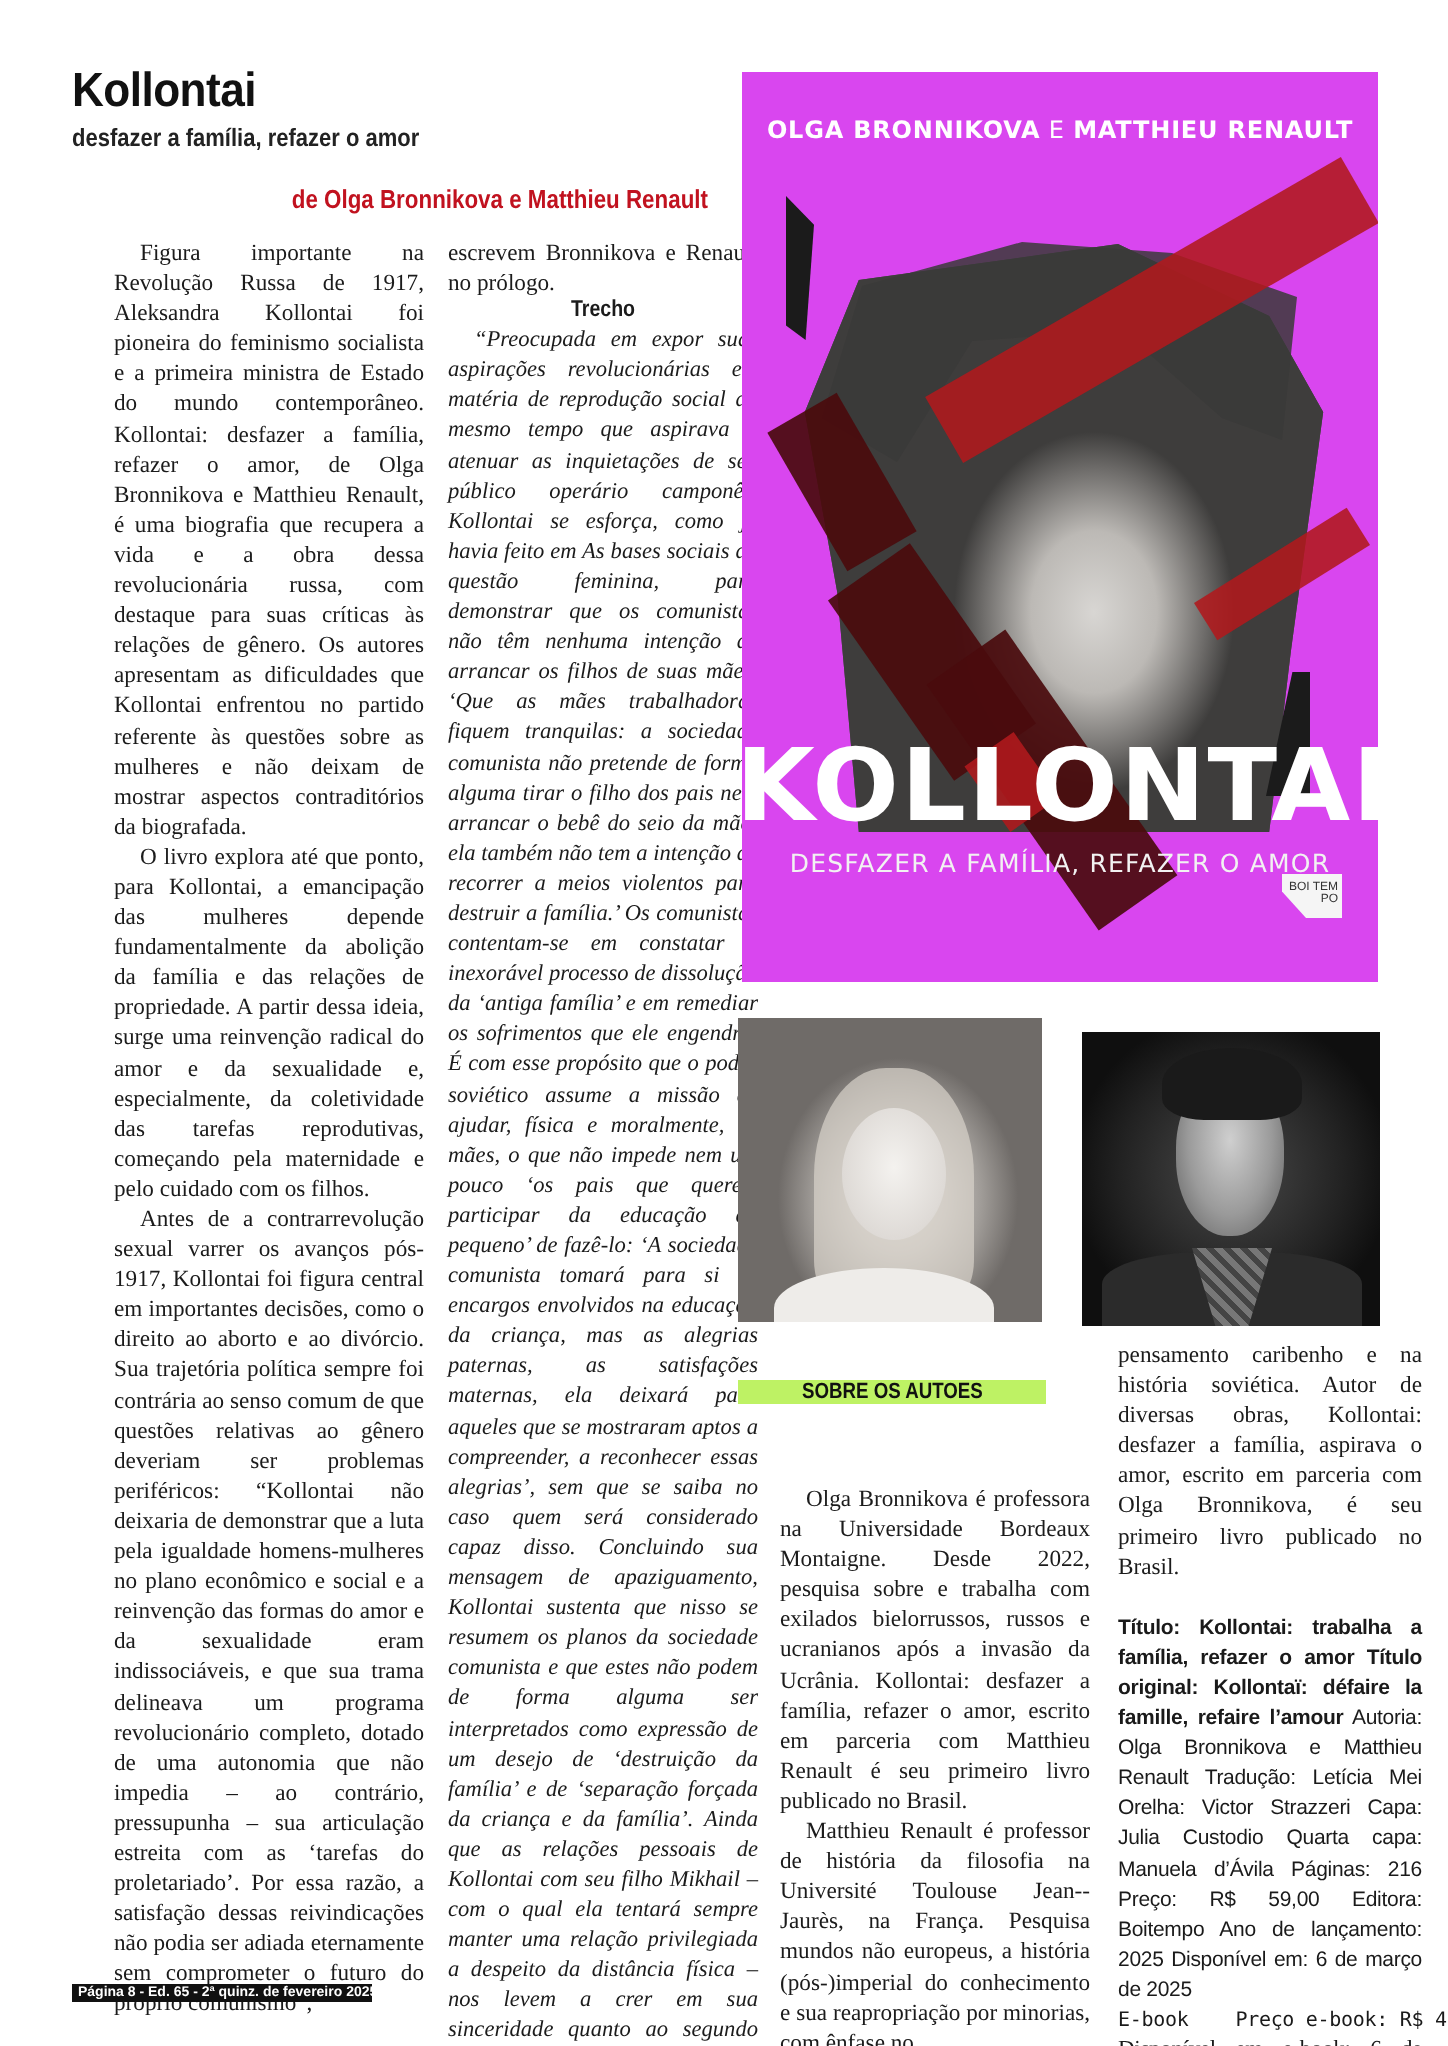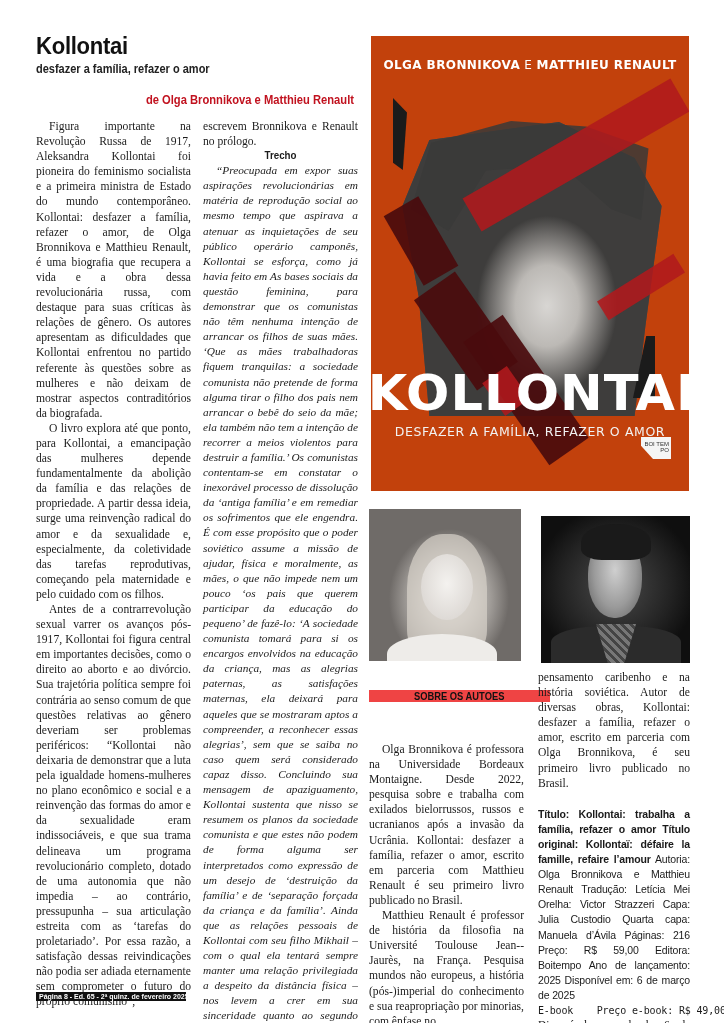--- a/index.html
+++ b/index.html
@@ -14,36 +14,36 @@
     font-family: "Liberation Sans", sans-serif; font-weight: bold; font-size: 12.5px; color: #222;
     transform: scaleX(0.88); transform-origin: left;
   }
   .byline {
     position: absolute; right: 370px; top: 92px;
     font-family: "Liberation Sans", sans-serif; font-weight: bold; font-size: 13px; color: #c1121f;
     transform: scaleX(0.86); transform-origin: right; white-space: nowrap;
   }
   .col {
     position: absolute; font-family: "Liberation Serif", serif; font-size: 11.6px; line-height: 15.1px;
-    text-align: justify; hyphens: auto; color: #1b1b1b;
+    text-align: justify; hyphens: auto; color: #1b1b1b; margin-left: 21px;
   }
   .col p { margin: 0; text-indent: 13px; }
   .col1 { left: 36px; top: 119px; width: 155px; }
   .col2 { left: 203px; top: 119px; width: 155px; }
   .col2 .lead p { text-indent: 0; }
   .trecho {
     text-align: center; font-family: "Liberation Sans", sans-serif; font-weight: bold;
     font-size: 11.5px; line-height: 13px; margin: 0 0 1px 0; transform: scaleX(0.85);
   }
   .excerpt { font-style: italic; font-size: 11.3px; line-height: 15.1px; }
   .col2 .excerpt p { text-indent: 13px; }
 
   .cover {
     position: absolute; left: 371px; top: 36px; width: 318px; height: 455px;
-    background: #c2410c; overflow: hidden;
+    background: #d946ef; overflow: hidden;
   }
   .cover-authors {
     position: absolute; left: 0; right: 0; top: 22px; text-align: center;
     font-family: "DejaVu Sans", sans-serif; font-weight: bold; font-size: 12px; color: #ffffff;
     letter-spacing: 0.4px; z-index: 5;
   }
   .cover-authors .thin { font-weight: normal; }
   .portrait {
     position: absolute; left: 26px; top: 80px; width: 270px; height: 300px;
     background: radial-gradient(ellipse 70px 90px at 150px 190px, #d8d6d3 0%, #bcb9b5 45%, #6d6b69 80%, #3e3d3c 100%),
@@ -109,22 +109,22 @@
     position: absolute; left: 10px; top: 110px; width: 130px; height: 40px; border-radius: 40% 40% 0 0;
     background: #2b2b2b;
   }
   .photo2 .collar {
     position: absolute; left: 55px; top: 108px; width: 40px; height: 40px;
     background: repeating-linear-gradient(45deg, #777 0 3px, #444 3px 6px);
     clip-path: polygon(0 0, 100% 0, 70% 100%, 30% 100%);
   }
 
   .sobre-header {
-    position: absolute; left: 369px; top: 690px; width: 181px; height: 12px;
-    background: #ef4444; text-align: center;
+    position: absolute; left: 369px; top: 690px; width: 154px; height: 12px;
+    background: #bef264; text-align: center;
     font-family: "Liberation Sans", sans-serif; font-weight: bold; font-size: 11px; line-height: 12px; color: #111;
   }
   .sobre-header span { display: inline-block; transform: scaleX(0.85); }
   .col3 { left: 369px; top: 742px; width: 155px; }
   .col4 { left: 538px; top: 670px; width: 152px; }
   .col4 .bio p { text-indent: 0; }
   .tech {
     margin-top: 16px; font-family: "Liberation Sans", sans-serif; font-size: 10.5px; line-height: 15.1px;
     text-align: justify; color: #1a1a1a; letter-spacing: -0.15px;
   }
@@ -194,21 +194,21 @@
 
 <div class="sobre-header"><span>SOBRE OS AUTOES</span></div>
 
 <div class="col col3">
   <p>Olga Bronnikova é professora na Universidade Bordeaux Montaigne. Desde 2022, pesquisa sobre e trabalha com exilados bielorrussos, russos e ucranianos após a invasão da Ucrânia. Kollontai: desfazer a família, refazer o amor, escrito em parceria com Matthieu Renault é seu primeiro livro publicado no Brasil.</p>
   <p>Matthieu Renault é professor de história da filosofia na Université Toulouse Jean--Jaurès, na França. Pesquisa mundos não europeus, a história (pós-)imperial do conhecimento e sua reapropriação por minorias, com ênfase no</p>
 </div>
 
 <div class="col col4">
   <div class="bio">
-      <p>pensamento caribenho e na história soviética. Autor de diversas obras, Kollontai: desfazer a família, refazer o amor, escrito em parceria com Olga Bronnikova, é seu primeiro livro publicado no Brasil.</p>
+      <p>pensamento caribenho e na história soviética. Autor de diversas obras, Kollontai: desfazer a família, aspirava o amor, escrito em parceria com Olga Bronnikova, é seu primeiro livro publicado no Brasil.</p>
     </div>
   <div class="tech">
     <b>Título: Kollontai: trabalha a família, refazer o amor Título original: Kollontaï: défaire la famille, refaire l’amour</b><span> Autoria: Olga Bronnikova e Matthieu Renault Tradução: Letícia Mei Orelha: Victor Strazzeri Capa: Julia Custodio Quarta capa: Manuela d’Ávila Páginas: 216 Preço: R$ 59,00 Editora: Boitempo  Ano de lançamento: 2025 Disponível em: 6 de março de 2025</span><br>
     <span class="ebook" style="white-space:pre;">E-book    Preço e-book: R$ 49,00</span><br>
     <span class="mixed">Disponível em e-book: 6 de março de 2025 </span>
   </div>
 </div>
 
 <div class="footer-bar">Página 8 - Ed. 65 - 2ª quinz. de fevereiro 2025</div>
 

